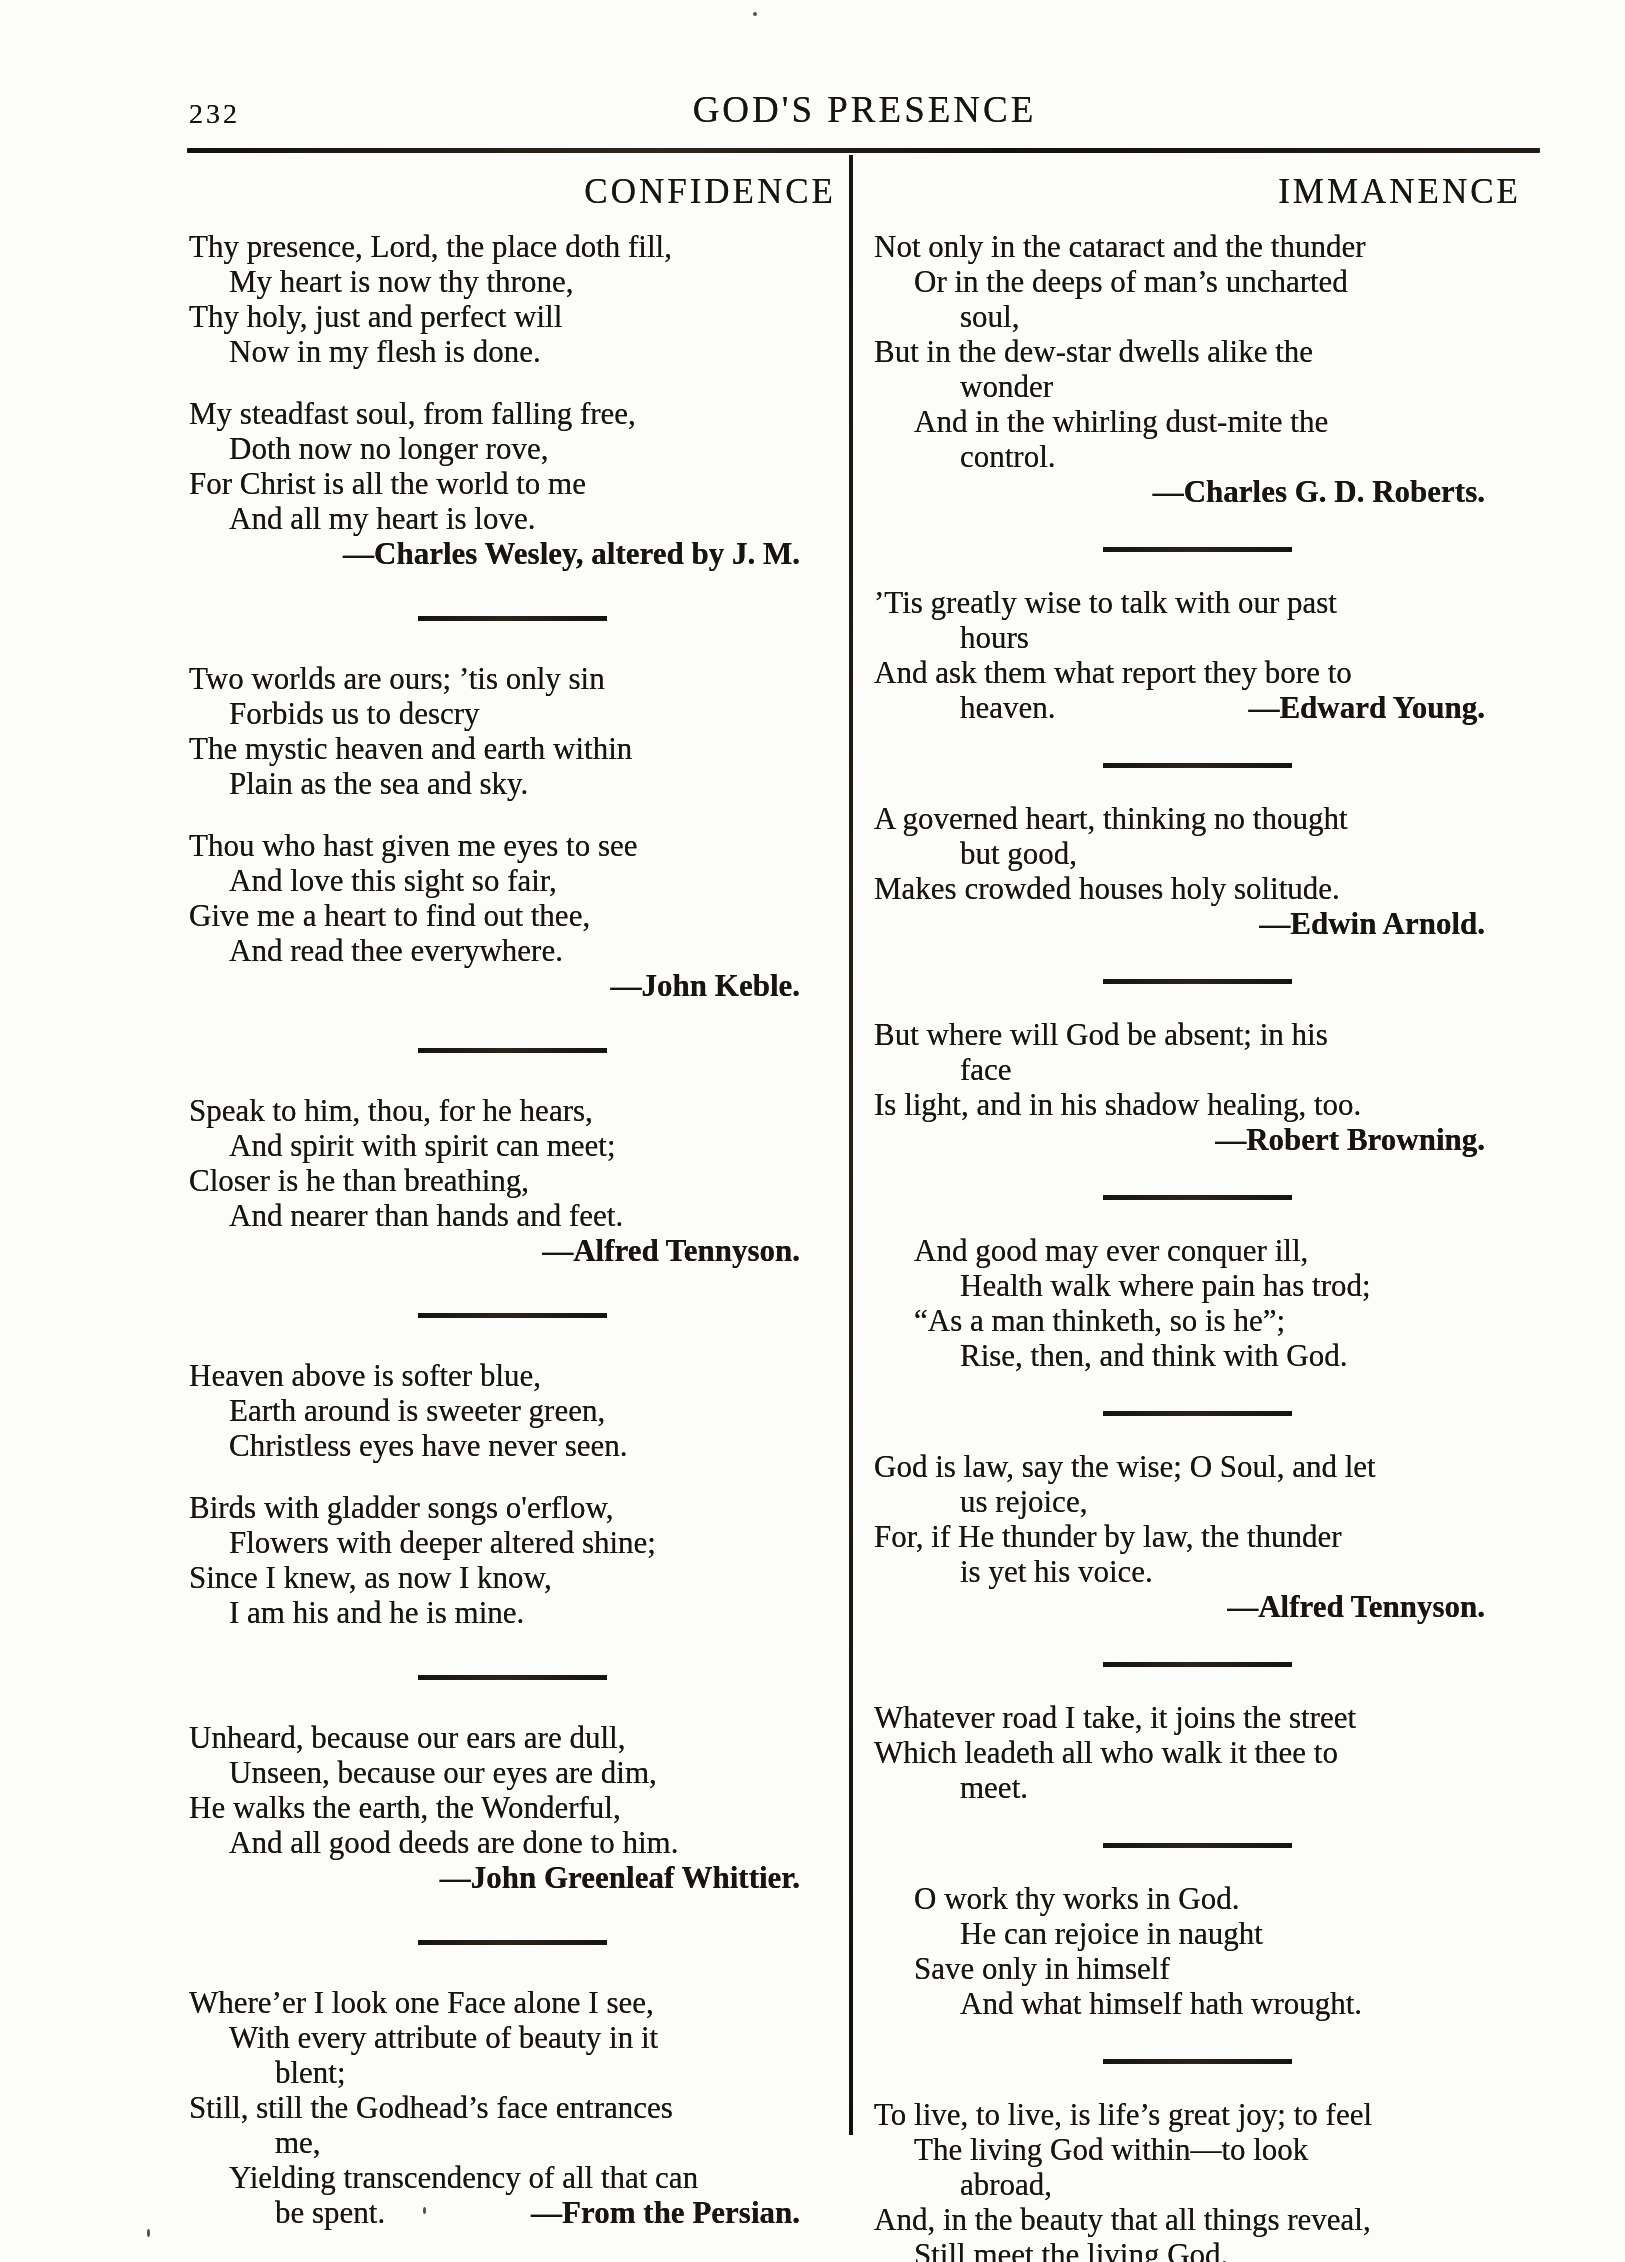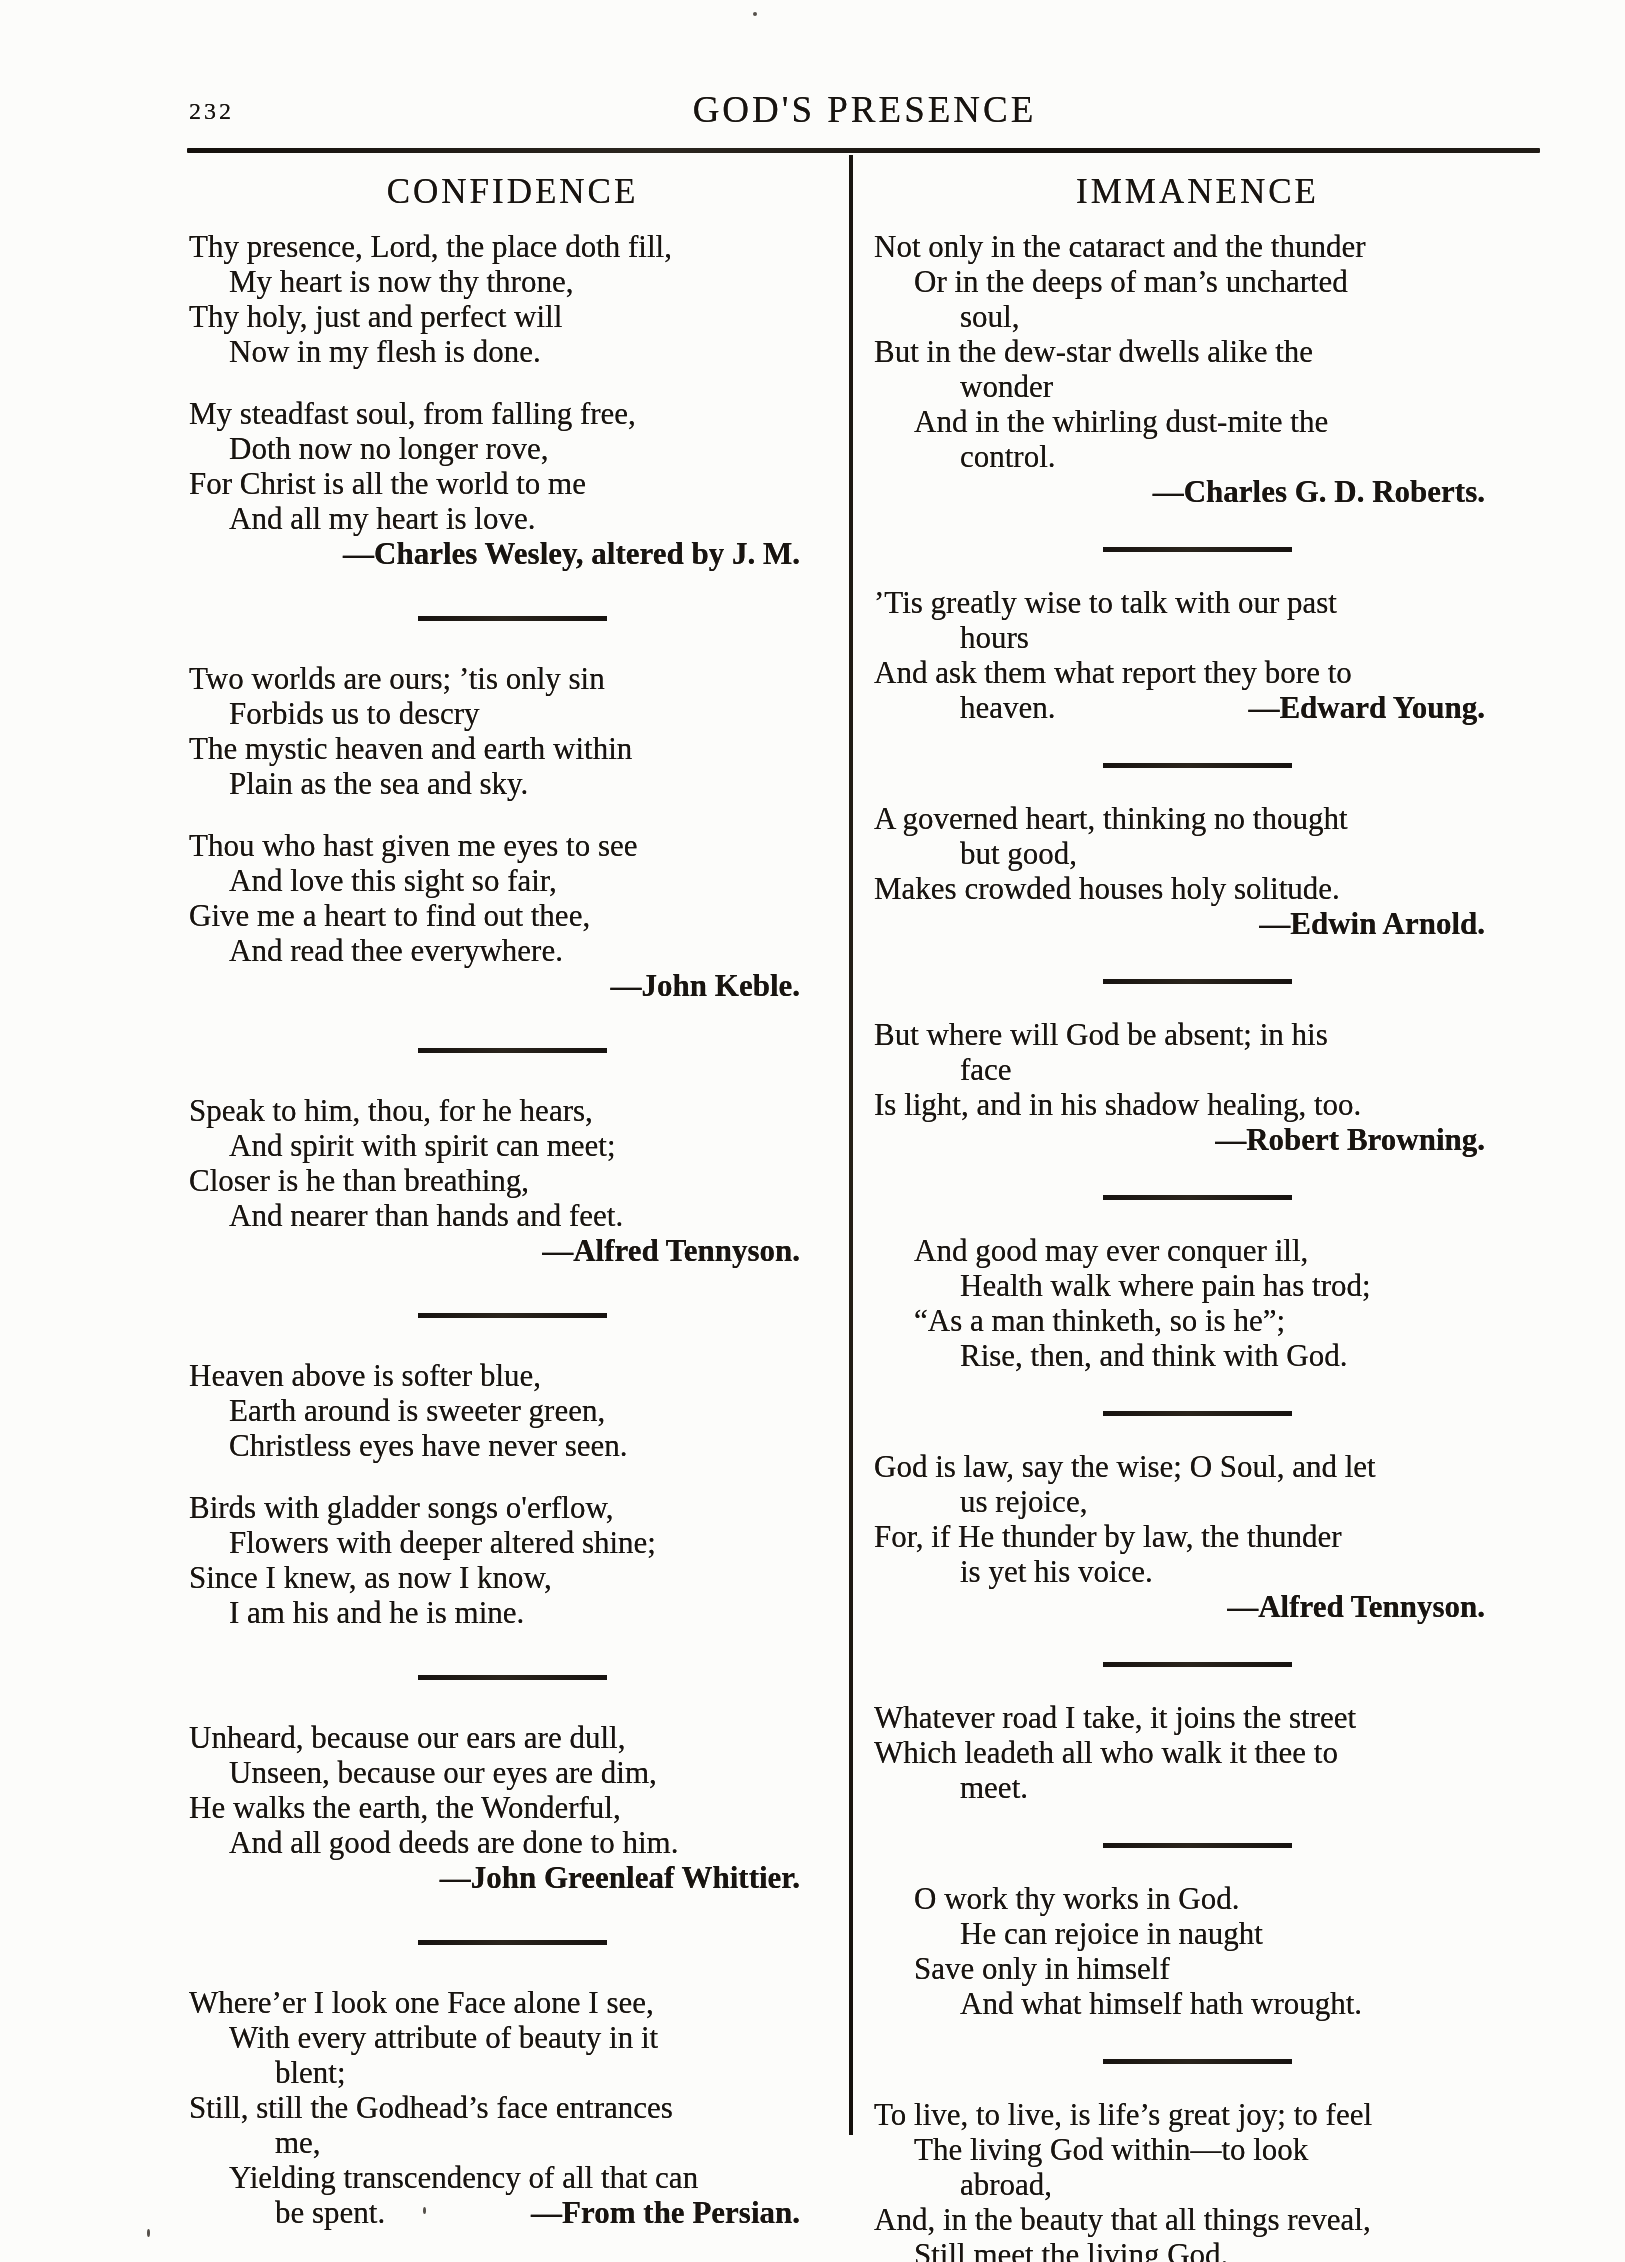--- a/index.html
+++ b/index.html
@@ -8,21 +8,21 @@
     width:1626px;height:2263px;
     margin:0 auto;
     background:#fcfcfa;
     font-family:"Liberation Serif","DejaVu Serif",serif;
     color:#181410;
     overflow:hidden;
     text-shadow:0 0 0.5px rgba(24,18,12,.85);
   }
   .pagenum{
     position:absolute;left:189px;top:98px;
-    font-size:24px;letter-spacing:3px;
+    font-size:28px;letter-spacing:3px;
   }
   .title{
     position:absolute;left:189px;right:86px;top:88px;
     margin:0;text-align:center;
     font-size:37px;font-weight:400;letter-spacing:3px;
     white-space:nowrap;
   }
   .head-rule{
     position:absolute;left:187px;top:148px;
     width:1353px;height:5px;
@@ -31,21 +31,21 @@
   }
   .divider-v{
     position:absolute;left:849px;top:155px;
     width:4px;height:1980px;
     background:linear-gradient(180deg,#191510,#262017 50%,#14100c);
   }
   .col{position:absolute;top:171px;width:647px;}
   .col-left{left:189px;}
   .col-right{left:874px;}
   .col-heading{
-    margin:0 0 16px 0;text-align:center;
+    margin:0 0 16px 0;text-align:right;
     font-size:35px;font-weight:400;letter-spacing:3px;
     line-height:42px;
   }
   .ln{
     font-size:31px;line-height:35px;min-height:35px;
     white-space:nowrap;
   }
   .ind1{padding-left:40px;}
   .ind2{padding-left:86px;}
   .attr{float:right;padding-right:36px;font-weight:bold;}

